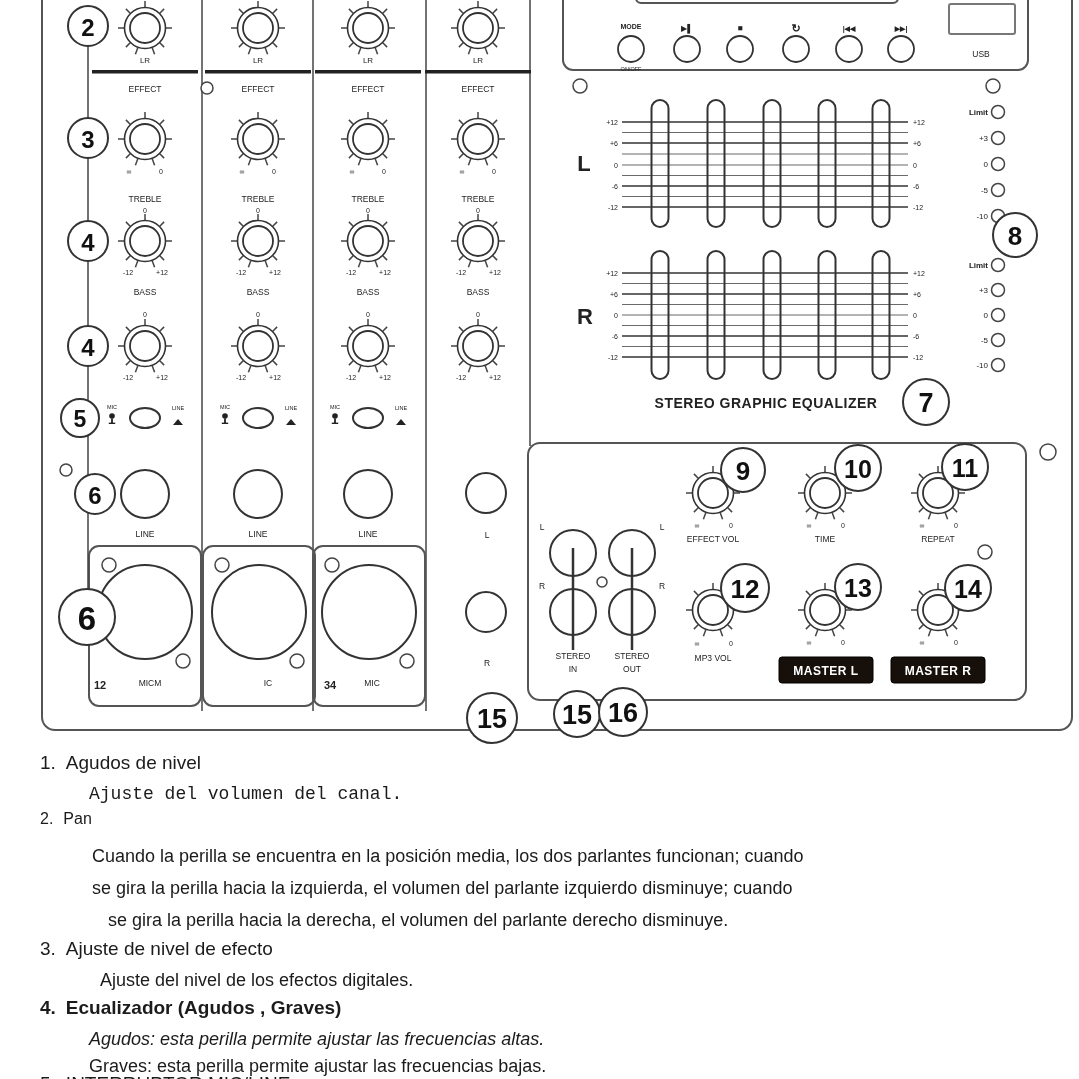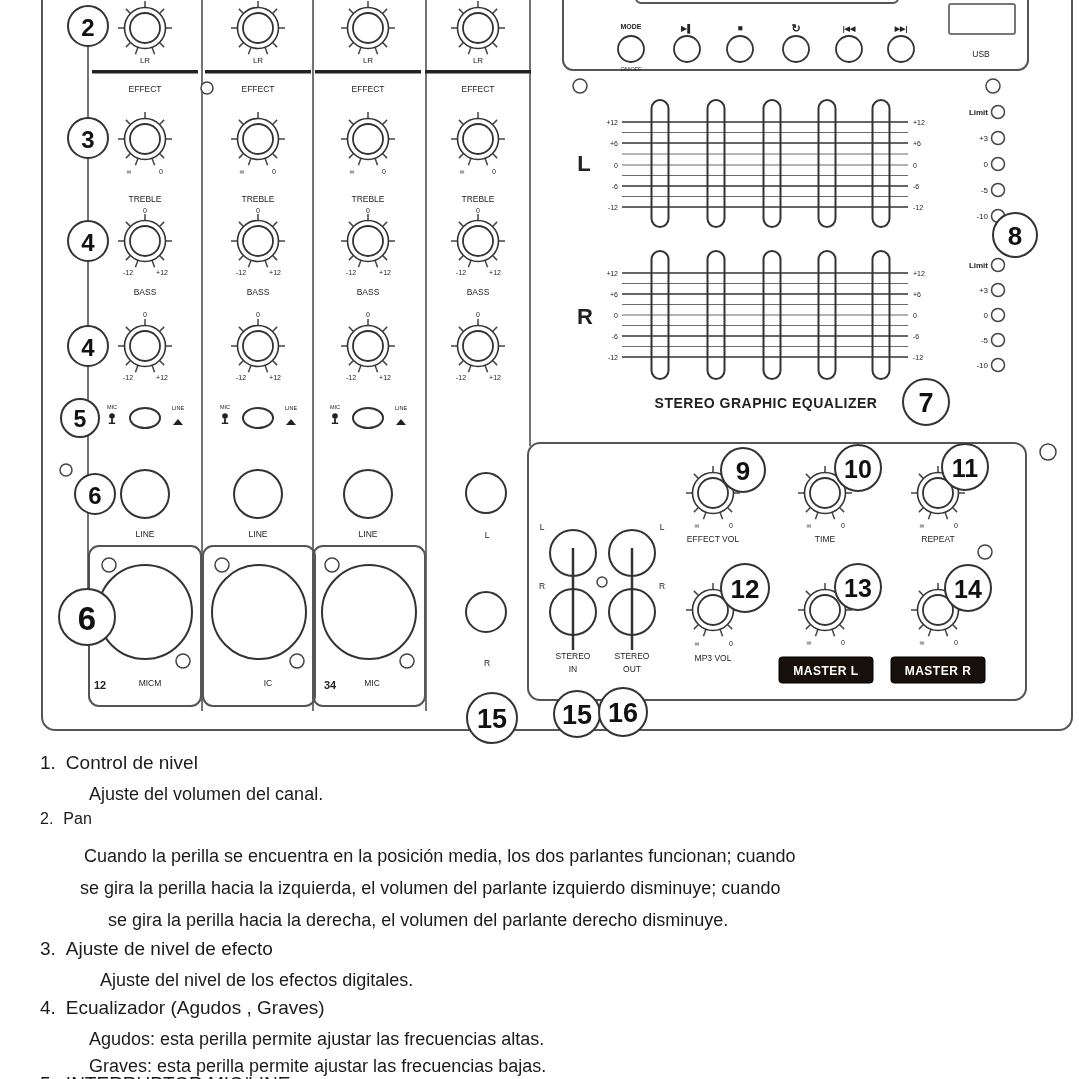--- a/index.html
+++ b/index.html
@@ -392,25 +392,25 @@
     <circle cx="492" cy="718" r="25" class="callout-circle"></circle>
       <text x="492" y="719" class="callout-num" font-size="27">15</text>
     <circle cx="577" cy="714" r="23" class="callout-circle"></circle>
       <text x="577" y="715" class="callout-num" font-size="27">15</text>
     <circle cx="623" cy="712" r="24" class="callout-circle"></circle>
       <text x="623" y="713" class="callout-num" font-size="27">16</text>
   </g>
 </svg>
 
 <div>
-  <div class="note-line n-h" style="top:752px;left:40px;"><span class="n-num">1.</span><span>Control de nivel</span></div>
-  <div class="note-line n-b" style="top:784px;left:89px;">Ajuste del volumen del canal.</div>
+  <div class="note-line n-h" style="top:752px;left:40px;"><span class="n-num">1.</span><span>Agudos de nivel</span></div>
+  <div class="note-line n-b" style="top:784px;left:89px;font-family:Liberation Mono, monospace;">Ajuste del volumen del canal.</div>
   <div class="note-line n-h2" style="top:810px;left:40px;"><span class="n-num">2.</span><span>Pan</span></div>
-  <div class="note-line n-b" style="top:846px;left:84px;">Cuando la perilla se encuentra en la posición media, los dos parlantes funcionan; cuando</div>
-  <div class="note-line n-b" style="top:878px;left:80px;">se gira la perilla hacia la izquierda, el volumen del parlante izquierdo disminuye; cuando</div>
+  <div class="note-line n-b" style="top:846px;left:92px;">Cuando la perilla se encuentra en la posición media, los dos parlantes funcionan; cuando</div>
+  <div class="note-line n-b" style="top:878px;left:92px;">se gira la perilla hacia la izquierda, el volumen del parlante izquierdo disminuye; cuando</div>
   <div class="note-line n-b" style="top:910px;left:108px;">se gira la perilla hacia la derecha, el volumen del parlante derecho disminuye.</div>
   <div class="note-line n-h" style="top:938px;left:40px;"><span class="n-num">3.</span><span>Ajuste de nivel de efecto</span></div>
   <div class="note-line n-b" style="top:970px;left:100px;">Ajuste del nivel de los efectos digitales.</div>
-  <div class="note-line n-h" style="top:997px;left:40px;"><span class="n-num">4.</span><span>Ecualizador (Agudos , Graves)</span></div>
-  <div class="note-line n-b" style="top:1029px;left:89px;">Agudos: esta perilla permite ajustar las frecuencias altas.</div>
+  <div class="note-line n-h" style="top:997px;left:40px;font-weight:bold;"><span class="n-num">4.</span><span>Ecualizador (Agudos , Graves)</span></div>
+  <div class="note-line n-b" style="top:1029px;left:89px;font-style:italic;">Agudos: esta perilla permite ajustar las frecuencias altas.</div>
   <div class="note-line n-b" style="top:1056px;left:89px;text-align:right;">Graves: esta perilla permite ajustar las frecuencias bajas.</div>
   <div class="note-line n-h" style="top:1073px;left:40px;"><span class="n-num">5.</span><span>INTERRUPTOR MIC/LINE</span></div>
 </div>
 
 </body></html>

